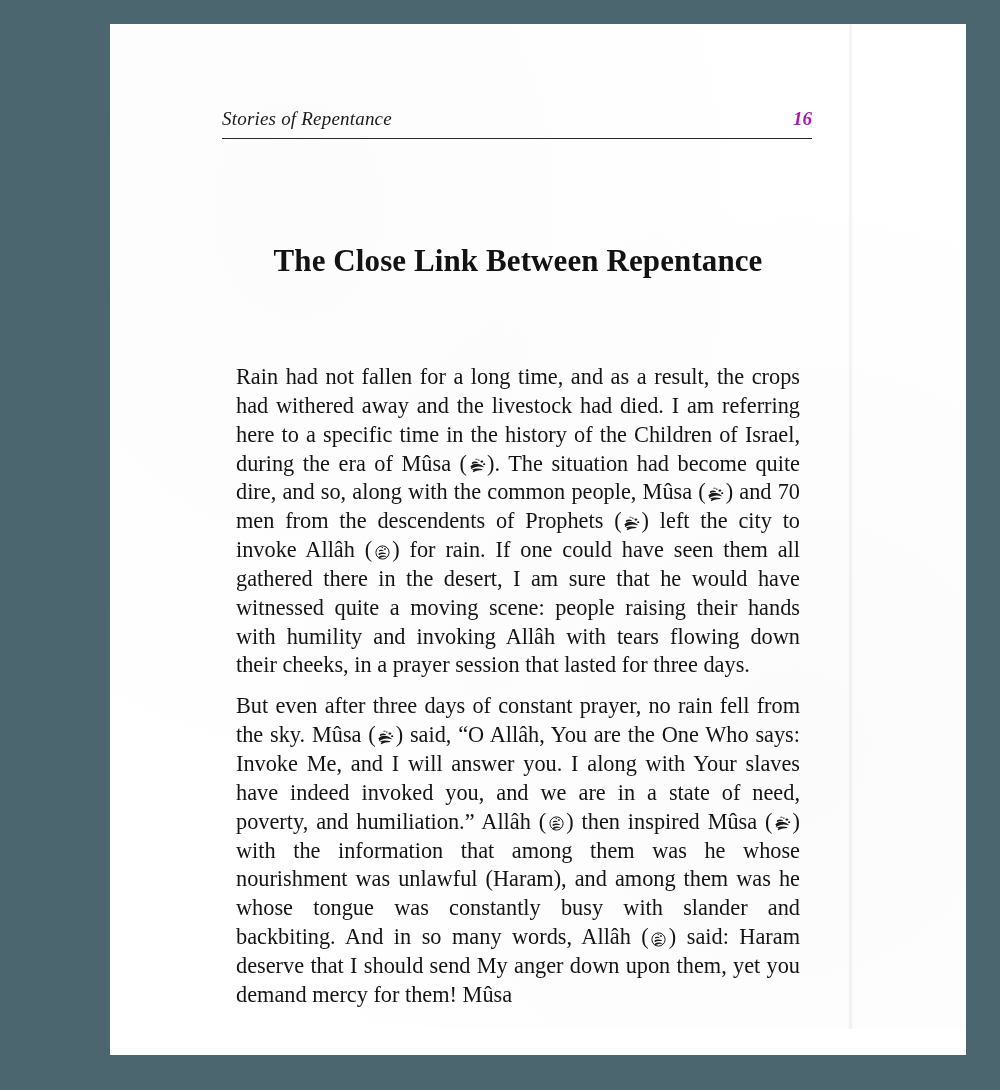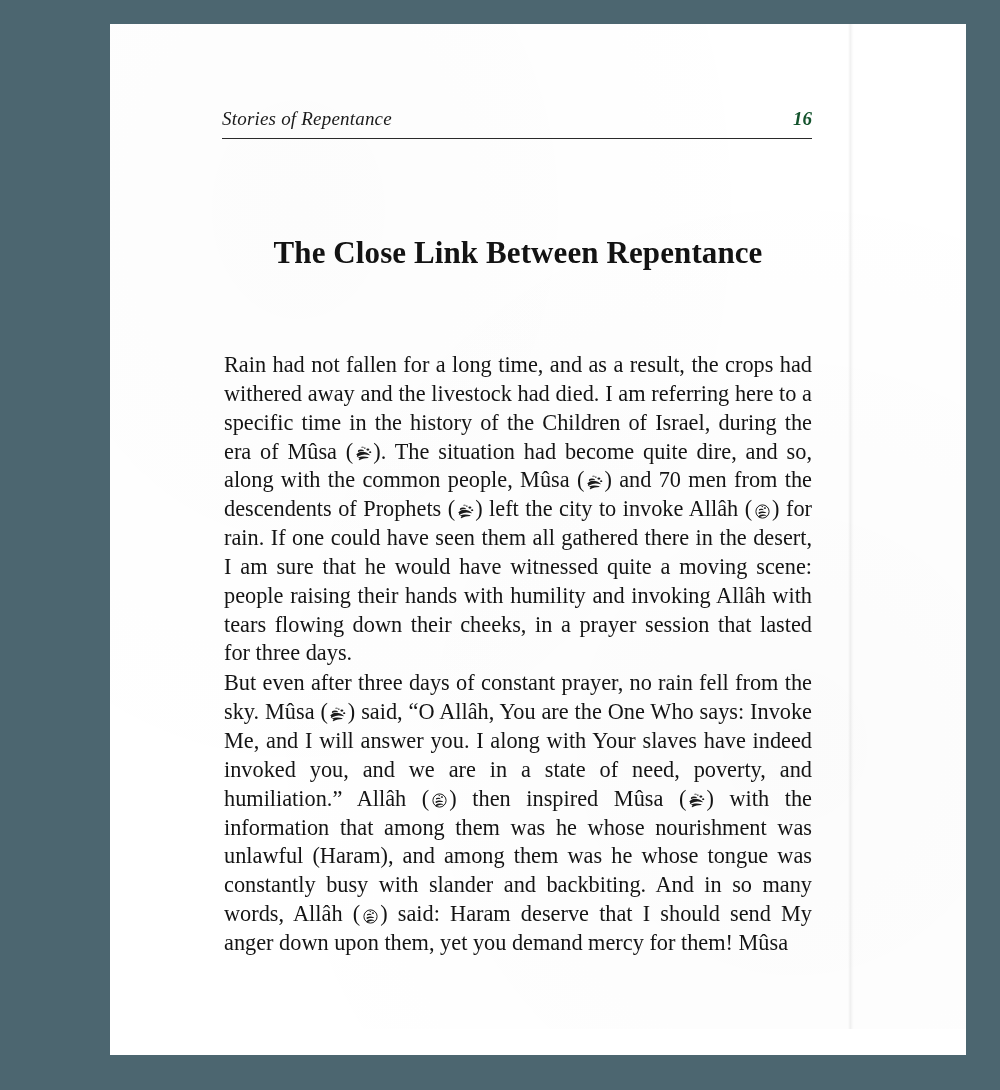--- a/index.html
+++ b/index.html
@@ -64,21 +64,21 @@
     font-style: italic;
     font-size: 19px;
     color: #1b1b1b;
     letter-spacing: 0.2px;
     white-space: nowrap;
   }
   .rh-page {
     font-style: italic;
     font-weight: bold;
     font-size: 19px;
-    color: #14532d;
+    color: #a21caf;
     text-align: right;
   }
   #head-rule {
     position: absolute;
     left: 112px;
     top: 114px;
     width: 590px;
     height: 0;
     border-top: 1.6px solid #2a2a2a;
   }
@@ -89,36 +89,36 @@
     left: 114px;
     top: 188px;
     width: 588px;
     text-align: center;
     font-weight: bold;
     font-size: 31px;
     line-height: 39px;
     color: #131313;
     letter-spacing: 0.1px;
   }
-  #chapter-title .tline { display: block; }
+  #chapter-title .tline { display: block; margin-top: 8px; }
 
   
   #body-text {
     position: absolute;
     left: 114px;
     top: 327px;
     width: 588px;
     font-size: 22.3px;
     line-height: 28.85px;
     color: #141414;
     text-align: justify;
     text-justify: inter-word;
   }
   #body-text p {
-    margin: 0;
+    margin: 12px;
     text-align: justify;
   }
   #body-text p + p { margin-top: 1px; }
   
   .para-clipped { }
 
   .ital { }
 
   
   .honorific {

